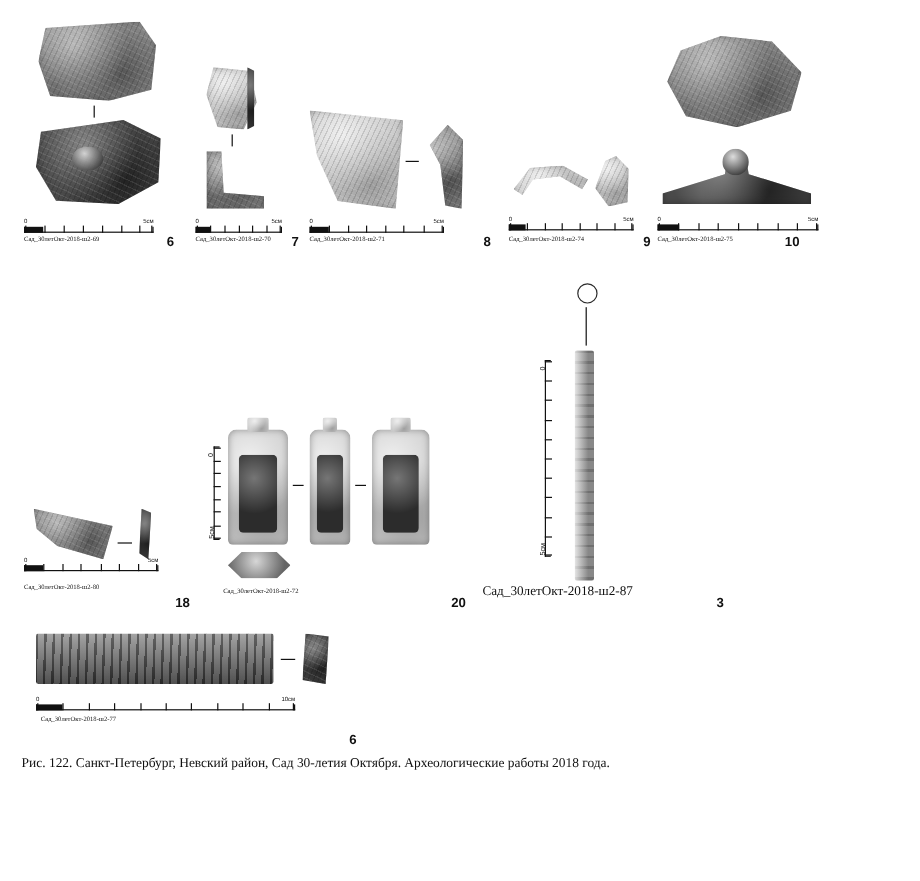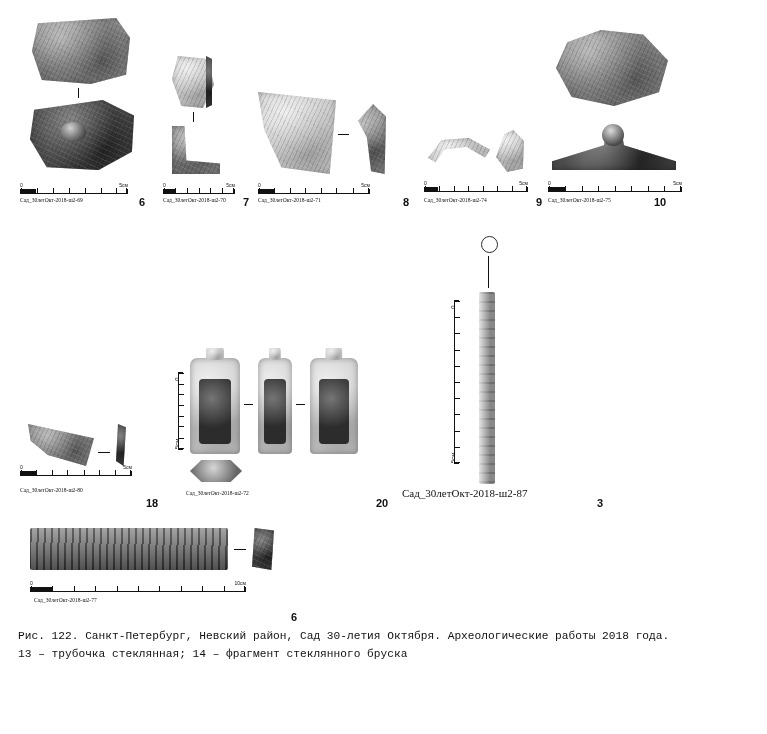--- a/index.html
+++ b/index.html
@@ -162,21 +162,21 @@
 
   
   .figcaption {
     position: absolute;
     left: 18px;
     top: 628px;
     width: 730px;
     font-size: 11.2px;
     line-height: 17.5px;
     color: #111;
-    font-family: Liberation Mono, monospace;
+    font-family: Liberation Serif, serif;
   }
 
   
   .clip-1 { clip-path: polygon(6% 8%, 86% 0%, 100% 30%, 96% 86%, 60% 100%, 10% 94%, 0% 50%); }
   .clip-2 { clip-path: polygon(4% 14%, 70% 0%, 100% 22%, 98% 74%, 66% 100%, 16% 96%, 0% 56%); }
   .clip-3 { clip-path: polygon(14% 0%, 86% 6%, 100% 56%, 74% 100%, 22% 96%, 0% 44%); }
   .clip-4 { clip-path: polygon(0% 0%, 100% 10%, 92% 100%, 30% 92%, 8% 46%); }
   .clip-rock { clip-path: polygon(10% 16%, 40% 0%, 78% 6%, 100% 40%, 92% 82%, 52% 100%, 14% 88%, 0% 50%); }
   .clip-arrow { clip-path: polygon(0% 0%, 100% 34%, 88% 100%, 30% 74%, 4% 40%); }
   .clip-curve { clip-path: polygon(0% 58%, 22% 6%, 66% 0%, 100% 34%, 92% 58%, 62% 26%, 26% 34%, 12% 72%); }
@@ -463,16 +463,15 @@
         <i style="right:0"></i>
     </div>
     <div class="lbl-l">0</div>
     <div class="lbl-r">10см</div>
   </div>
   <div class="code" style="left:34px; top:597px;">Сад_30летОкт-2018-ш2-77</div>
   <div class="num" style="left:291px; top:611px;">6</div>
 
   <div class="figcaption">
     <div>Рис. 122. Санкт-Петербург, Невский район, Сад 30-летия Октября. Археологические работы 2018 года.</div>
-    <div>13 – трубочка стеклянная; 14 – фрагмент стеклянного бруска</div>
   </div>
 
 </div>
 
 </body></html>

